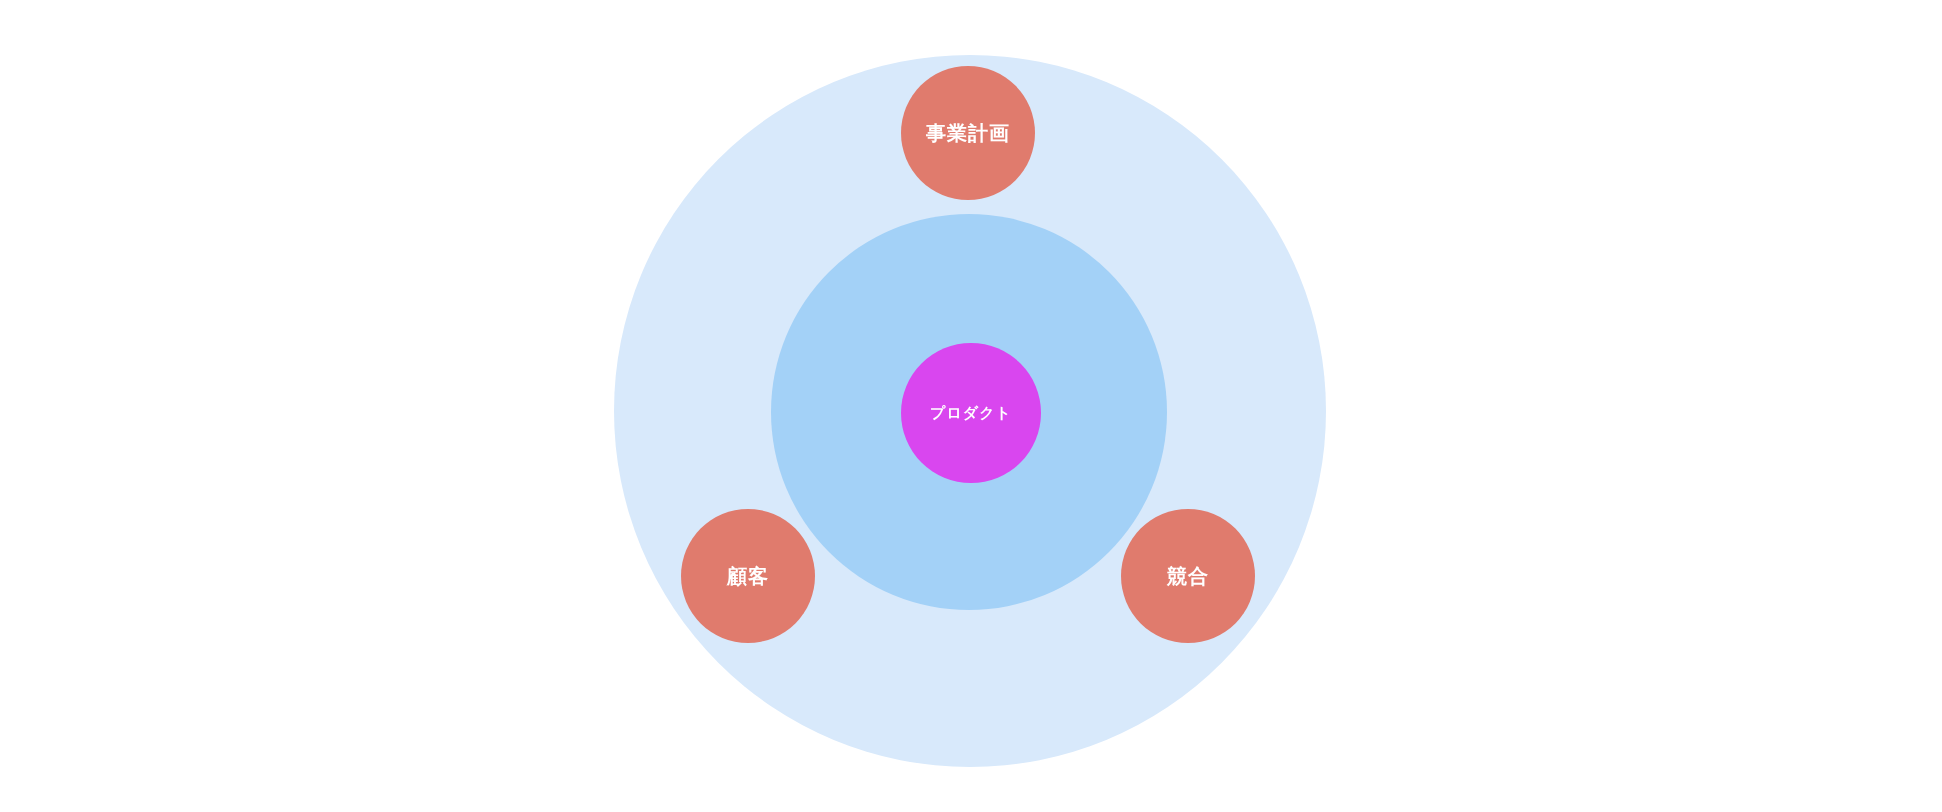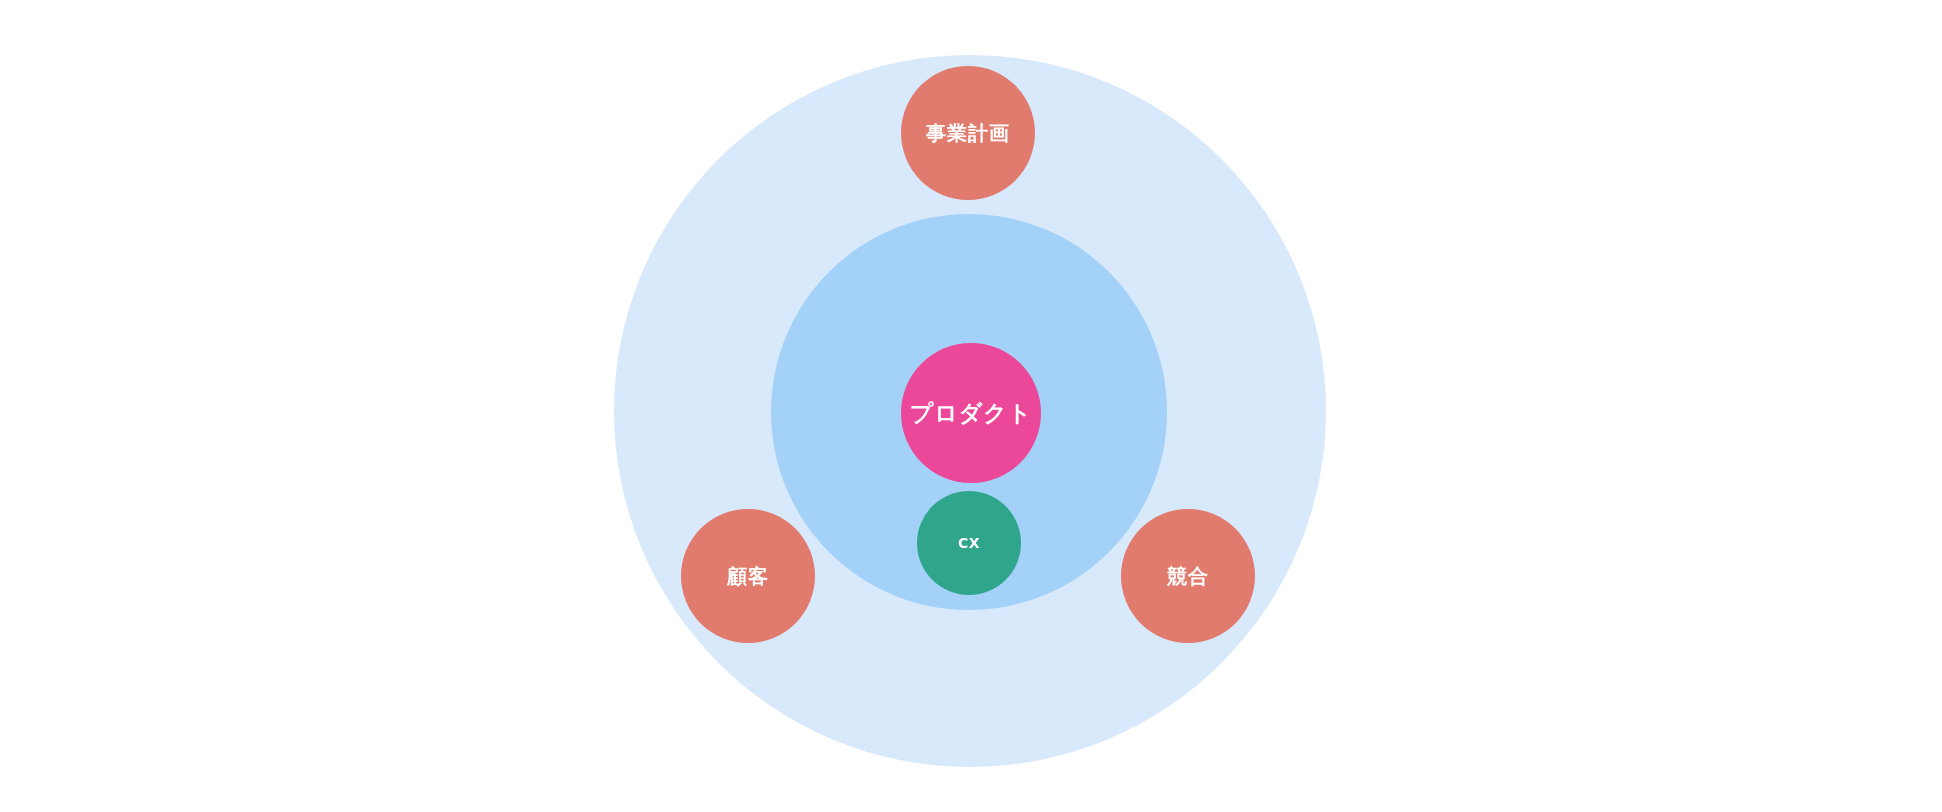--- a/index.html
+++ b/index.html
@@ -36,22 +36,22 @@
   }
   .ring-middle {
     left: 771px; top: 214px;
     width: 396px; height: 396px;
     background: #a3d1f7;
   }
   
   .node-product {
     left: 901px; top: 343px;
     width: 140px; height: 140px;
-    background: #ec4899;
-    font-size: 23px;
+    background: #d946ef;
+    font-size: 15px;
     font-weight: 700;
     letter-spacing: 1px;
   }
   
   .node-teal {
     background: #2fa68c;
     font-weight: 600;
   }
   .node-sales {
     left: 805px; top: 274px;
@@ -105,21 +105,18 @@
   <div class="circle node-salmon node-business-plan">
     <span>事業計画</span>
   </div>
   <div class="circle node-salmon node-competitor">
     <span>競合</span>
   </div>
   <div class="circle node-salmon node-customer">
     <span>顧客</span>
   </div>
 
-  <div class="circle node-teal node-cx">
-    <span>CX</span>
-  </div>
 
   <div class="circle node-product">
     <span>プロダクト</span>
   </div>
 
 </div>
 
 </body></html>

